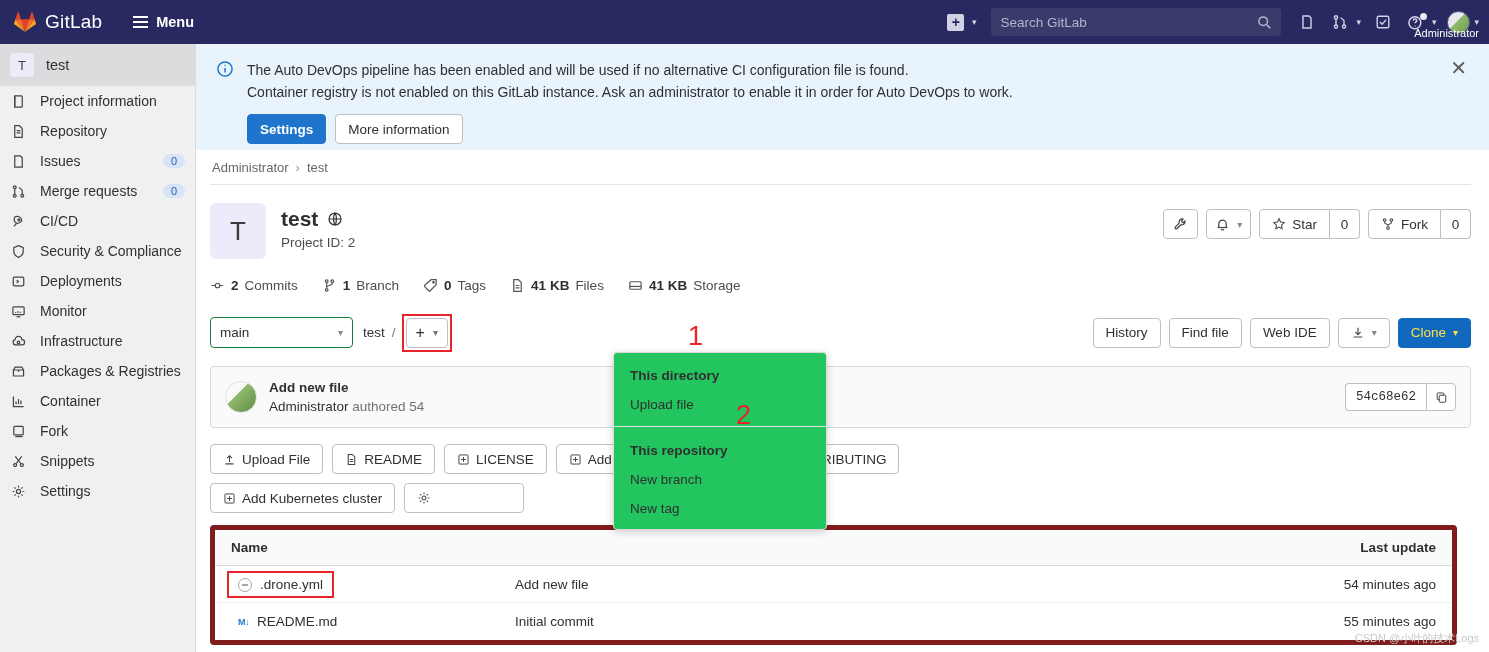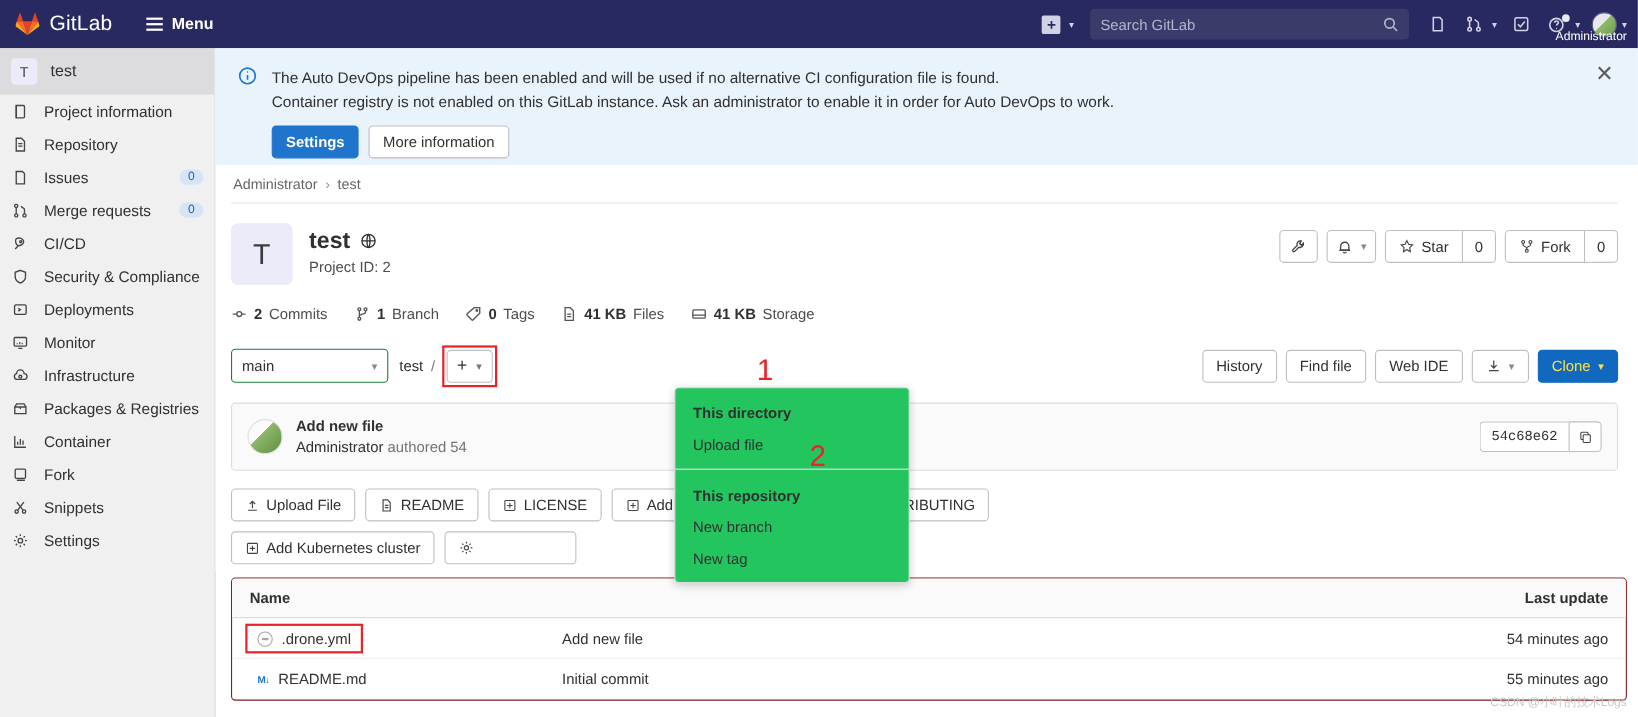--- a/index.html
+++ b/index.html
@@ -183,21 +183,21 @@
   #copy-btn {
     height:28px; width:30px; border:1px solid #bfbfc3; border-radius:0 4px 4px 0;
     background:#fff; display:flex; align-items:center; justify-content:center; cursor:pointer;
   }
 
   #quick-actions { margin-top:16px; margin-right:18px; }
   .qa-row { display:flex; gap:9px; flex-wrap:nowrap; margin-bottom:9px; }
 
   
   #file-table {
-    margin-top:12px; margin-right:10px; border:1px solid #7f1d1d; border-radius:4px;
+    margin-top:12px; margin-right:32px; border:5px solid #7f1d1d; border-radius:4px;
     overflow:hidden; background:#fff;
   }
   #file-table .thead {
     display:flex; align-items:center; height:36px; background:#fafafa;
     border-bottom:1px solid #dbdbdb; font-size:13.5px; font-weight:bold; color:#303030;
   }
   #file-table .row {
     display:flex; align-items:center; height:37px; font-size:13.5px; color:#303030;
     border-bottom:1px solid #f0f0f0;
   }

